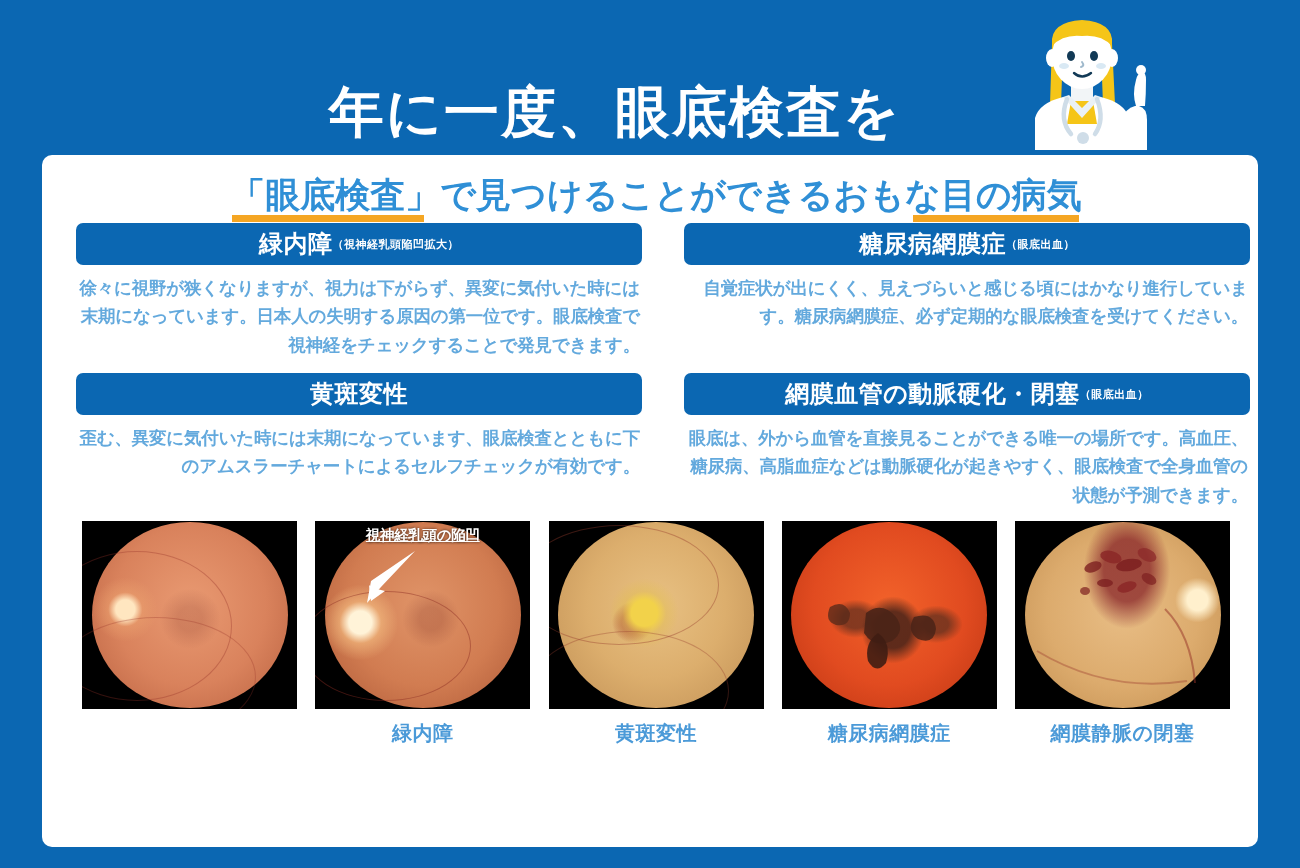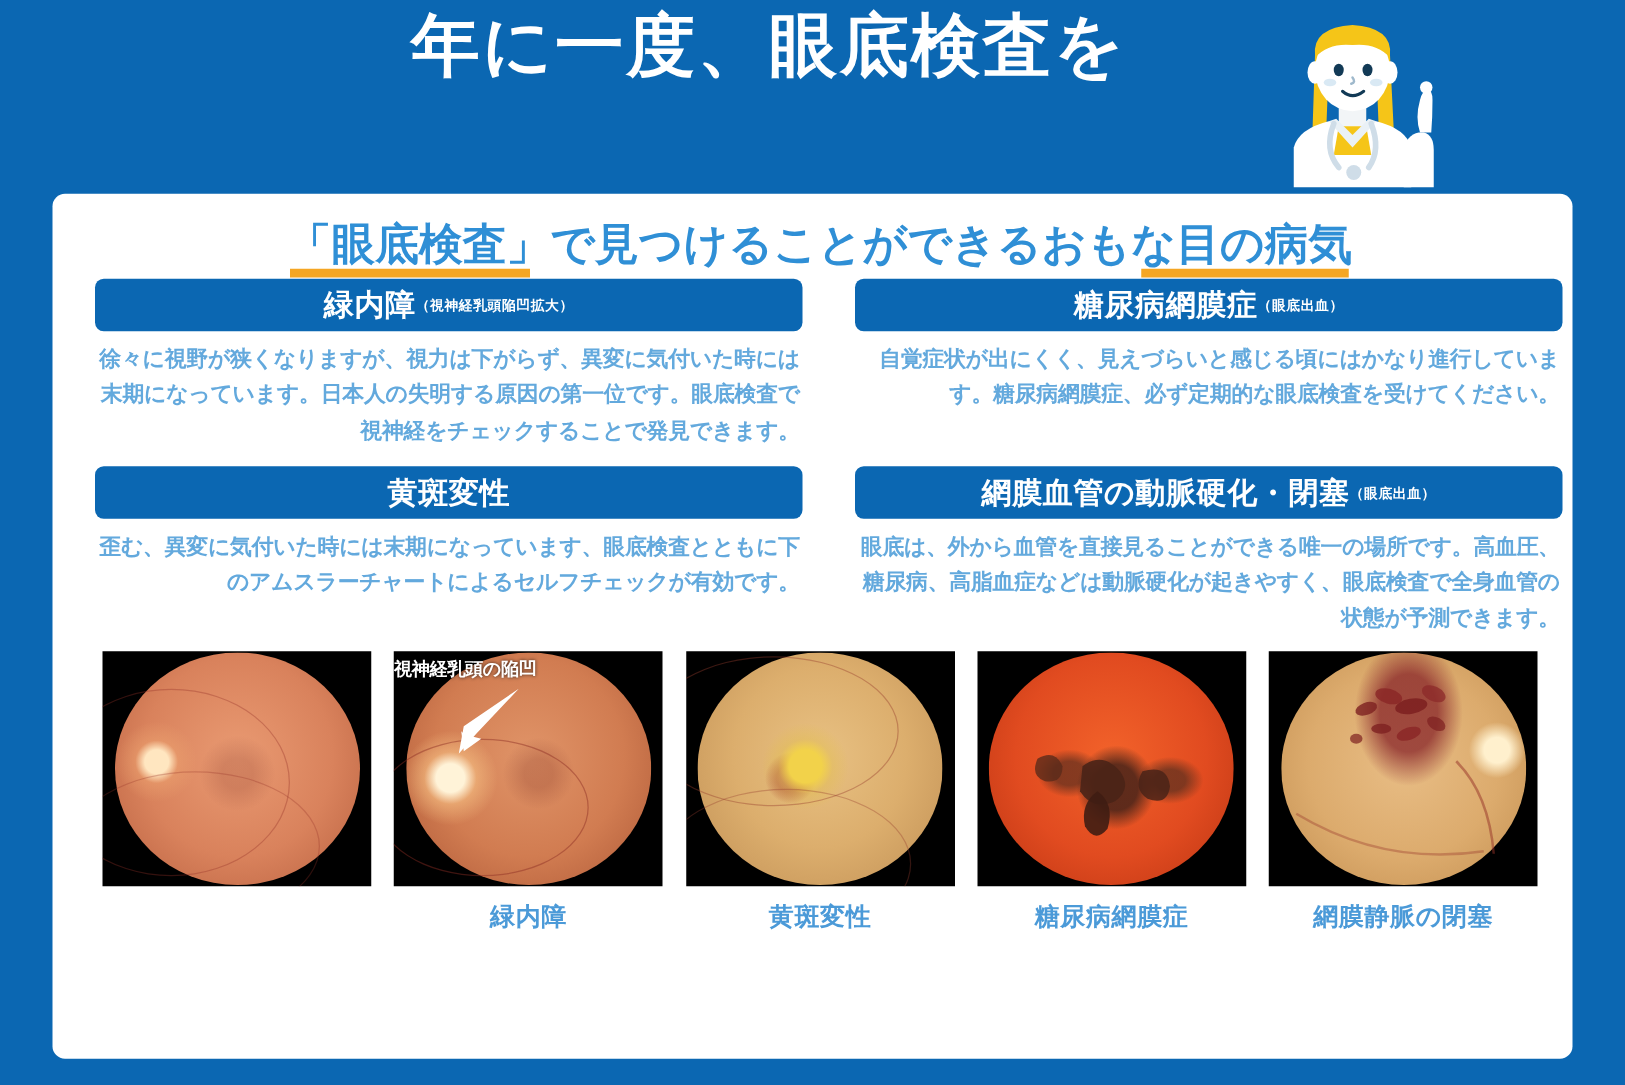--- a/index.html
+++ b/index.html
@@ -13,21 +13,21 @@
     position:relative;
     width:1300px; height:868px;
     background:#0b67b2;
     padding:0;
   }
   
   .header {
     position:relative;
     height:150px;
     display:flex;
-    align-items:flex-start;
+    align-items:flex-end;
     justify-content:center;
   }
   .header-title {
     color:#ffffff;
     font-size:55px;
     font-weight:bold;
     letter-spacing:2px;
     text-align:center;
     margin-right:70px;
     white-space:nowrap;
@@ -167,26 +167,28 @@
   }
   .vessel {
     position:absolute;
     border:1.4px solid rgba(150,50,40,.45);
     border-radius:50%;
     background:transparent;
   }
   .annot {
     position:absolute;
     top:5px; left:0; right:0;
+    text-align:center;
     color:#ffffff;
     font-size:14.5px;
     font-weight:bold;
     letter-spacing:-0.3px;
     text-shadow:0 0 3px rgba(0,0,0,.8);
     z-index:4;
+    text-decoration:underline;
   }
   .arrow { position:absolute; z-index:4; }
   .caption {
     margin-top:11px;
     text-align:center;
     color:#4b9ad8;
     font-size:20px;
     font-weight:bold;
     letter-spacing:0.5px;
   }

